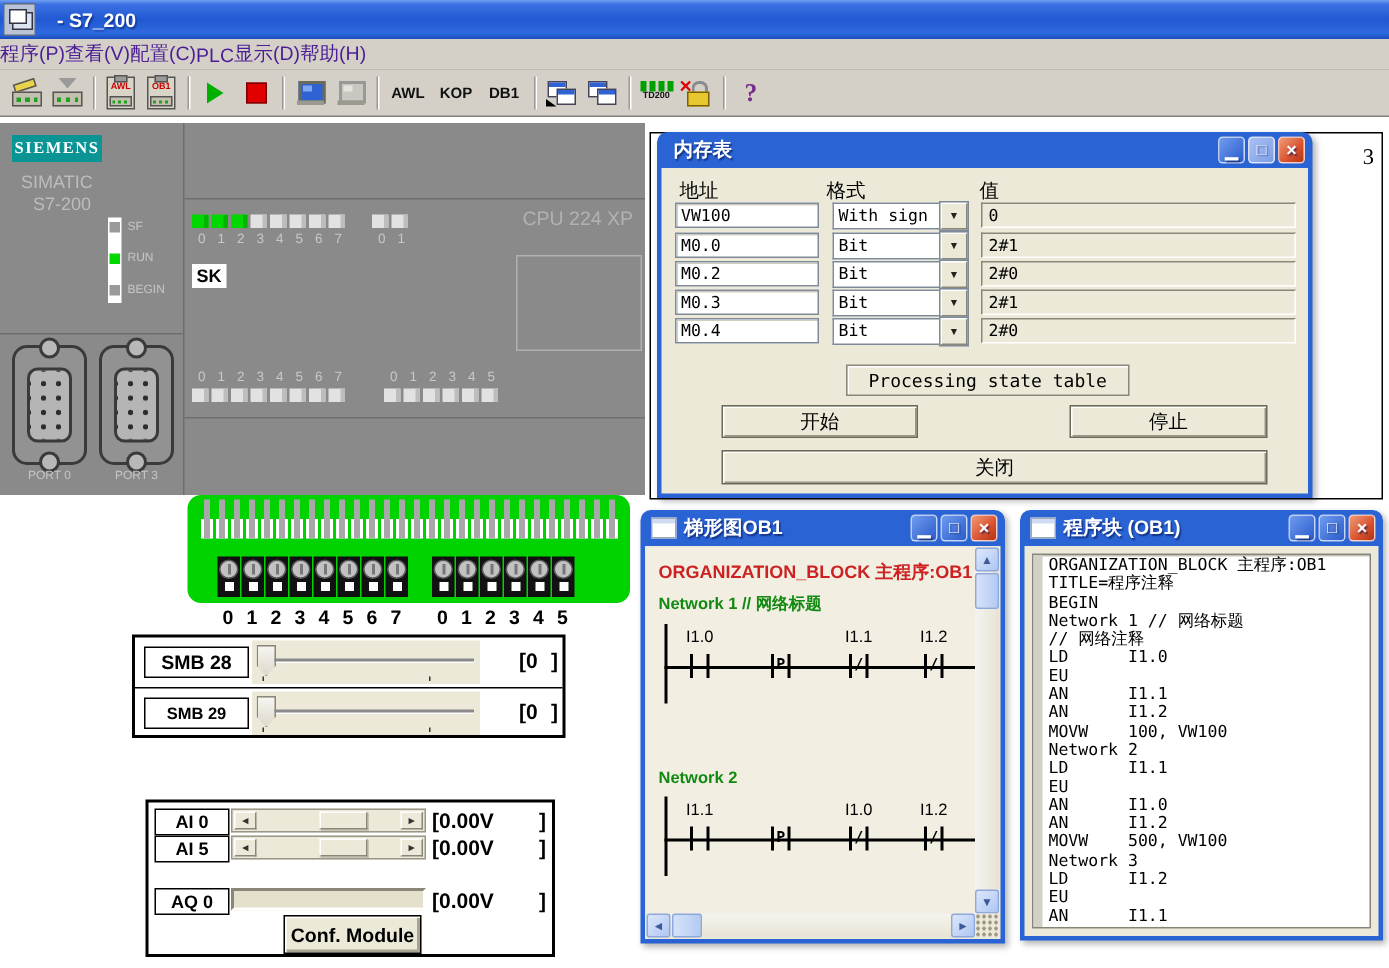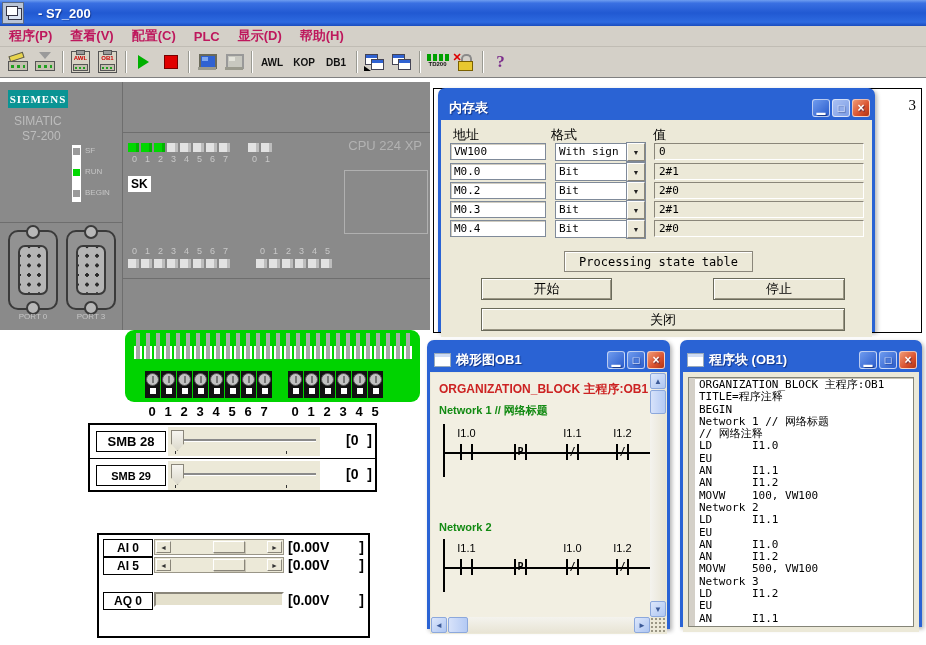--- a/index.html
+++ b/index.html
@@ -6,21 +6,21 @@
   #screen{position:relative;width:926px;height:645px;background:#fff;overflow:hidden;
           font-family:"Liberation Sans",sans-serif;font-size:12px;color:#000;}
   
   .titlebar{position:absolute;left:0;top:0;width:926px;height:26px;display:flex;align-items:center;
     background:linear-gradient(180deg,#6f9ef0 0%,#3a70e2 12%,#2159d2 50%,#2e6ae0 85%,#1a4cbe 100%);}
   .app-icon{width:20px;height:20px;margin:0 6px 0 2px;background:#b9c4d6;border:1px solid #5a6a85;position:relative;}
   .app-icon::before{content:"";position:absolute;left:3px;top:3px;width:10px;height:8px;background:#fff;border:1px solid #334;box-shadow:3px 3px 0 #dde5f2,3px 3px 0 1px #334;}
   .title-text{color:#fff;font-weight:bold;font-size:13px;margin-left:8px;text-shadow:1px 1px 1px rgba(0,20,90,.5);}
   .menubar{position:absolute;left:0;top:26px;width:926px;height:20px;background:#d4d0c8;display:flex;align-items:center;
     border-bottom:1px solid #c0bcb4;}
-  .menu-item{color:#be185d;font-size:13px;padding:0 9px;font-weight:bold;}
+  .menu-item{color:#4c1d95;font-size:13px;padding:0 0;}
   .toolbar{position:absolute;left:0;top:47px;width:926px;height:31px;background:#d4d0c8;display:flex;align-items:center;
     padding-left:4px;border-bottom:1px solid #808080;box-sizing:border-box;}
   .tbtn{width:27px;height:26px;display:flex;align-items:center;justify-content:center;position:relative;}
   .sep{width:1px;height:22px;background:#9a9a92;box-shadow:1px 0 0 #ffffff;margin:0 4px;}
   .ttext{font-size:10px;font-weight:bold;color:#111;width:30px;text-align:center;}
   
   .ic-plc{position:relative;width:20px;height:18px;}
   .ic-plc .base{position:absolute;left:0;bottom:0;width:18px;height:8px;background:#c4c0b0;border:1px solid #555;
      background-image:repeating-linear-gradient(90deg,#1fa01f 0 3px,transparent 3px 6px);background-size:14px 3px;background-repeat:no-repeat;background-position:2px 3px;}
   .ic-plc .pencil{position:absolute;left:1px;top:1px;width:13px;height:4px;background:#e8d44c;border:1px solid #555;transform:rotate(-18deg);}
@@ -104,21 +104,21 @@
   .scrollctl .arr{position:absolute;top:1px;bottom:1px;width:13px;background:#ece9d8;border:1px solid #fff;
      border-right-color:#8a867a;border-bottom-color:#8a867a;font-size:7px;display:flex;align-items:center;justify-content:center;color:#333;}
   .scrollctl .arr.r{right:1px;border:1px solid #fff;border-right-color:#8a867a;border-bottom-color:#8a867a;}
   .scrollctl .arr.l{left:1px;}
   .scrollctl .sthumb{position:absolute;top:1px;bottom:1px;left:58px;width:30px;background:#ece9d8;border:1px solid #fff;
      border-right-color:#8a867a;border-bottom-color:#8a867a;box-shadow:1px 1px 0 #c8c4b4;}
   .sunkbar{position:absolute;background:#e4e0cc;border:2px solid;border-color:#8a867a #fff #fff #8a867a;box-sizing:border-box;}
   .confbtn{position:absolute;background:#ece9d8;border:1px solid #000;box-shadow:inset 1px 1px 0 #fff,inset -2px -2px 0 #a8a494;
      font-weight:bold;font-size:13px;display:flex;align-items:center;justify-content:center;}
   
-  .xpwin{position:absolute;background:#2a63d4;border-radius:7px 7px 0 0;padding:8px 3px 3px;box-sizing:border-box;
+  .xpwin{position:absolute;background:#2a63d4;border-radius:7px 7px 0 0;padding:0 3px 3px;box-sizing:border-box;
      box-shadow:2px 2px 4px rgba(0,0,0,.3);}
   .xptitle{height:24px;display:flex;align-items:center;color:#fff;font-weight:bold;font-size:13px;padding:0 2px;
      text-shadow:1px 1px 1px rgba(0,20,80,.6);}
   .doc-icon{width:15px;height:12px;background:#fff;border:1px solid #9ab;margin:0 5px 0 2px;position:relative;}
   .doc-icon::before{content:"";position:absolute;left:0;top:0;right:0;height:3px;background:#cfdcf4;}
   .tbgroup{margin-left:auto;display:flex;gap:2px;}
   .xpbtn{width:18px;height:18px;border-radius:3px;border:1px solid rgba(255,255,255,.65);display:flex;align-items:center;justify-content:center;
      color:#fff;font-size:11px;font-weight:bold;background:linear-gradient(135deg,#6f9bee,#2a5ccc);box-sizing:border-box;}
   .xpbtn.max-disabled{background:linear-gradient(135deg,#a9c0f2,#7d9ee6);color:#e8eefc;}
   .xpbtn.close{background:linear-gradient(135deg,#f09a75,#d9512f 60%,#b23312);font-size:12px;}
@@ -506,20 +506,21 @@
     <div class="valtext" style="left:189px;top:22px;width:76px">
       <span>[0.00V</span>
       <span>]</span>
     </div>
     <div class="labelbox" style="left:4px;top:57px;width:48px;height:16px;font-size:12px">AQ 0</div>
     <div class="sunkbar" style="left:55px;top:57px;width:130px;height:15px"></div>
     <div class="valtext" style="left:189px;top:57px;width:76px">
       <span>[0.00V</span>
       <span>]</span>
     </div>
+    <div class="confbtn" style="left:90px;top:75px;width:90px;height:24px">Conf. Module</div>
   </div>
 
   <div class="backing">
     <div class="corner-num">3</div>
   </div>
 
   <div class="xpwin" style="left:438px;top:88px;width:437px;height:244px">
     <div class="xptitle">
       <span style="margin-left:6px">内存表</span>
       <div class="tbgroup">

